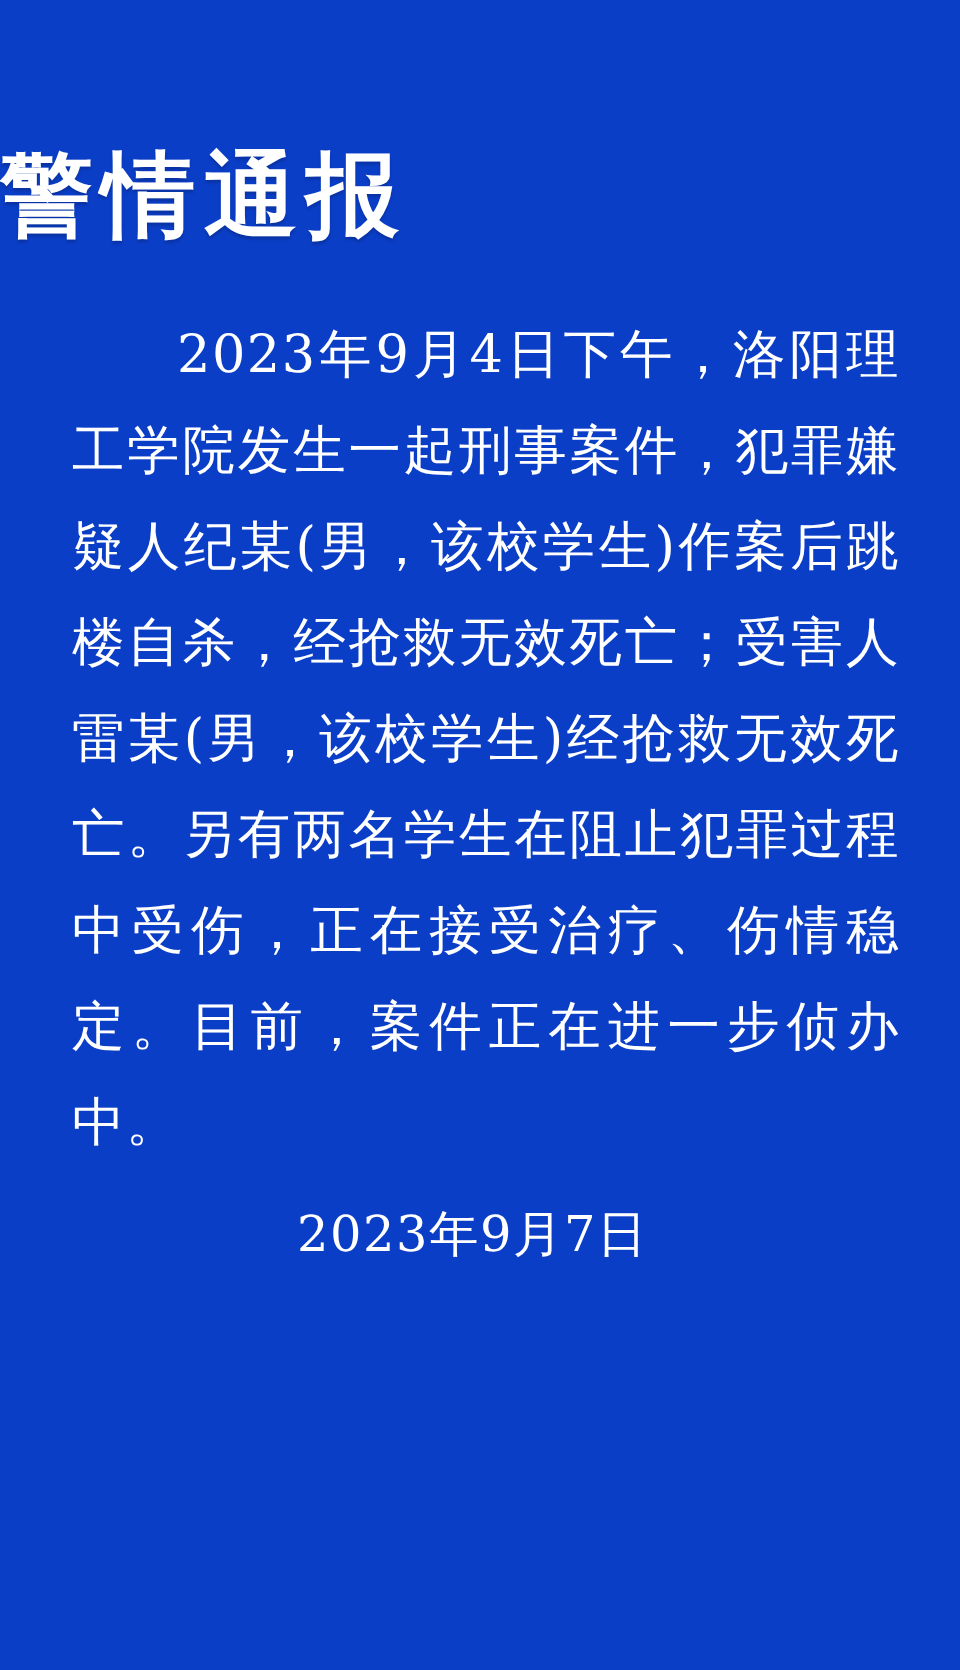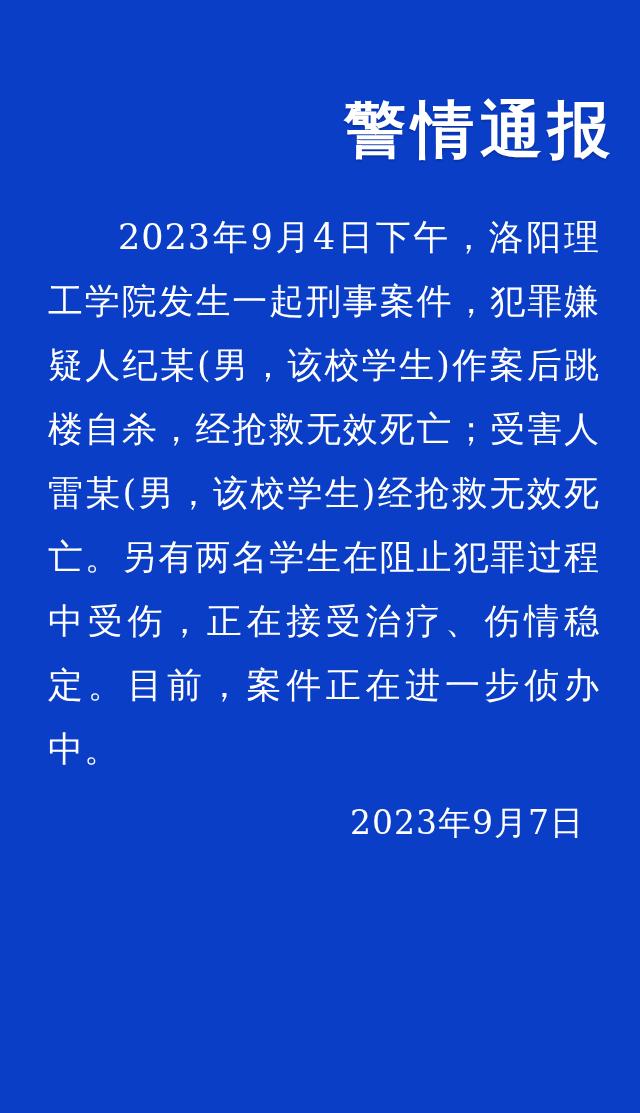--- a/index.html
+++ b/index.html
@@ -18,21 +18,21 @@
     width: 640px;
     height: 1113px;
     background: #0b3ec7;
     box-sizing: border-box;
   }
   .title {
     position: absolute;
     top: 88px;
     left: 0;
     width: 616px;
-    text-align: right;
+    text-align: left;
     color: #ffffff;
     font-size: 62px;
     font-weight: bold;
     letter-spacing: 6px;
     font-family: "DejaVu Serif", "Liberation Serif", serif;
     text-shadow: 0 2px 2px rgba(0,0,0,0.18);
   }
   .body-text {
     position: absolute;
     top: 205px;
@@ -58,20 +58,21 @@
     text-align: right;
     font-family: "DejaVu Serif", "Liberation Serif", serif;
     letter-spacing: 1px;
   }
   .sig-line {
     display: block;
   }
   .sig-date {
     display: block;
     padding-right: 14px;
+    text-align: center;
   }
 </style>
 </head>
 <body>
 
 <div class="poster">
 
   <div class="title">警情通报</div>
 
   <div class="body-text">2023年9月4日下午，洛阳理工学院发生一起刑事案件，犯罪嫌疑人纪某(男，该校学生)作案后跳楼自杀，经抢救无效死亡；受害人雷某(男，该校学生)经抢救无效死亡。另有两名学生在阻止犯罪过程中受伤，正在接受治疗、伤情稳定。目前，案件正在进一步侦办中。</div>

